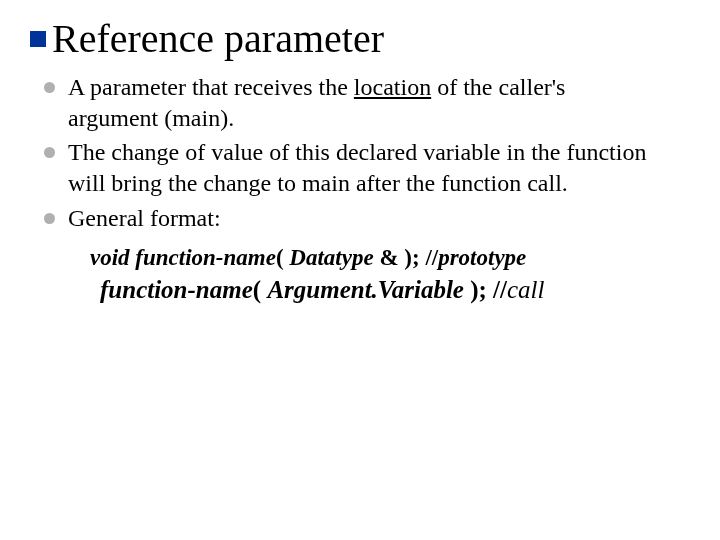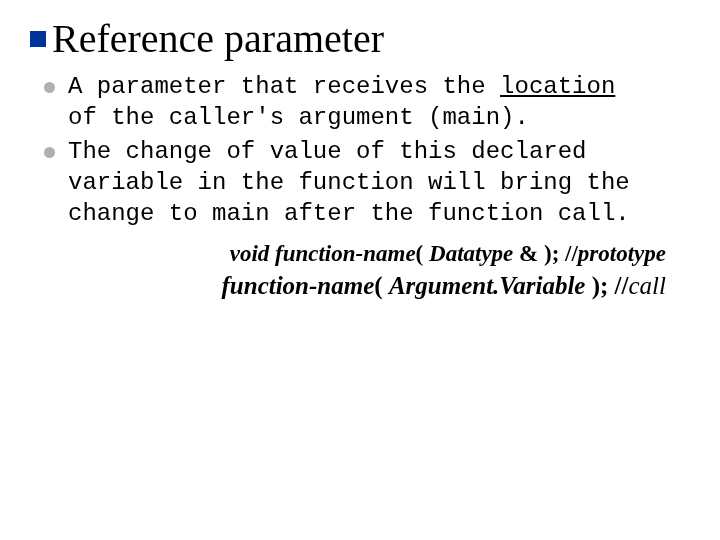--- a/index.html
+++ b/index.html
@@ -30,21 +30,20 @@
     flex: 0 0 auto;
   }
   .title-text {
     font-size: 40px;
     line-height: 1.05;
   }
   ul.points {
     list-style: none;
     margin: 12px 0 8px 0;
     padding: 0 10px 0 10px;
-    font-family: Liberation Mono, monospace;
   }
   ul.points li {
     position: relative;
     padding-left: 28px;
     font-size: 24px;
     line-height: 1.28;
     margin-bottom: 4px;
   }
   ul.points li::before {
     content: "";
@@ -54,21 +53,20 @@
     width: 11px;
     height: 11px;
     background: #b0b0b0;
     border-radius: 50%;
   }
   .underline { text-decoration: underline; }
   .code-block {
     margin-left: 60px;
     font-size: 23px;
     line-height: 1.35;
-    text-align: right;
   }
   .code-line { white-space: pre; }
   .bi { font-weight: bold; font-style: italic; }
   .i  { font-style: italic; }
   .b  { font-weight: bold; }
   .indent2 { margin-left: 110px; }
 </style>
 </head>
 <body>
 
@@ -79,20 +77,23 @@
     <div class="title-text">Reference parameter</div>
   </div>
 
   <ul class="points">
     <li>
       <span>A parameter that receives the </span><span class="underline">location</span><span> of the caller's argument (main).</span>
     </li>
     <li>
       <span>The change of value of this declared variable in the function will bring the change to main after the function call.</span>
     </li>
+    <li>
+      <span>General format:</span>
+    </li>
   </ul>
 
   <div class="code-block">
     <div class="code-line"><span class="bi">void function-name</span><span class="b">( </span><span class="bi">Datatype</span><span class="b"> &amp; ); //</span><span class="bi">prototype</span></div>
 
     <div class="code-line" style="margin-left:10px; font-size:25px;"><span class="bi">function-name</span><span class="b">( </span><span class="bi">Argument.Variable</span><span class="b"> ); //</span><span class="i">call</span></div>
 
 
   </div>
 

